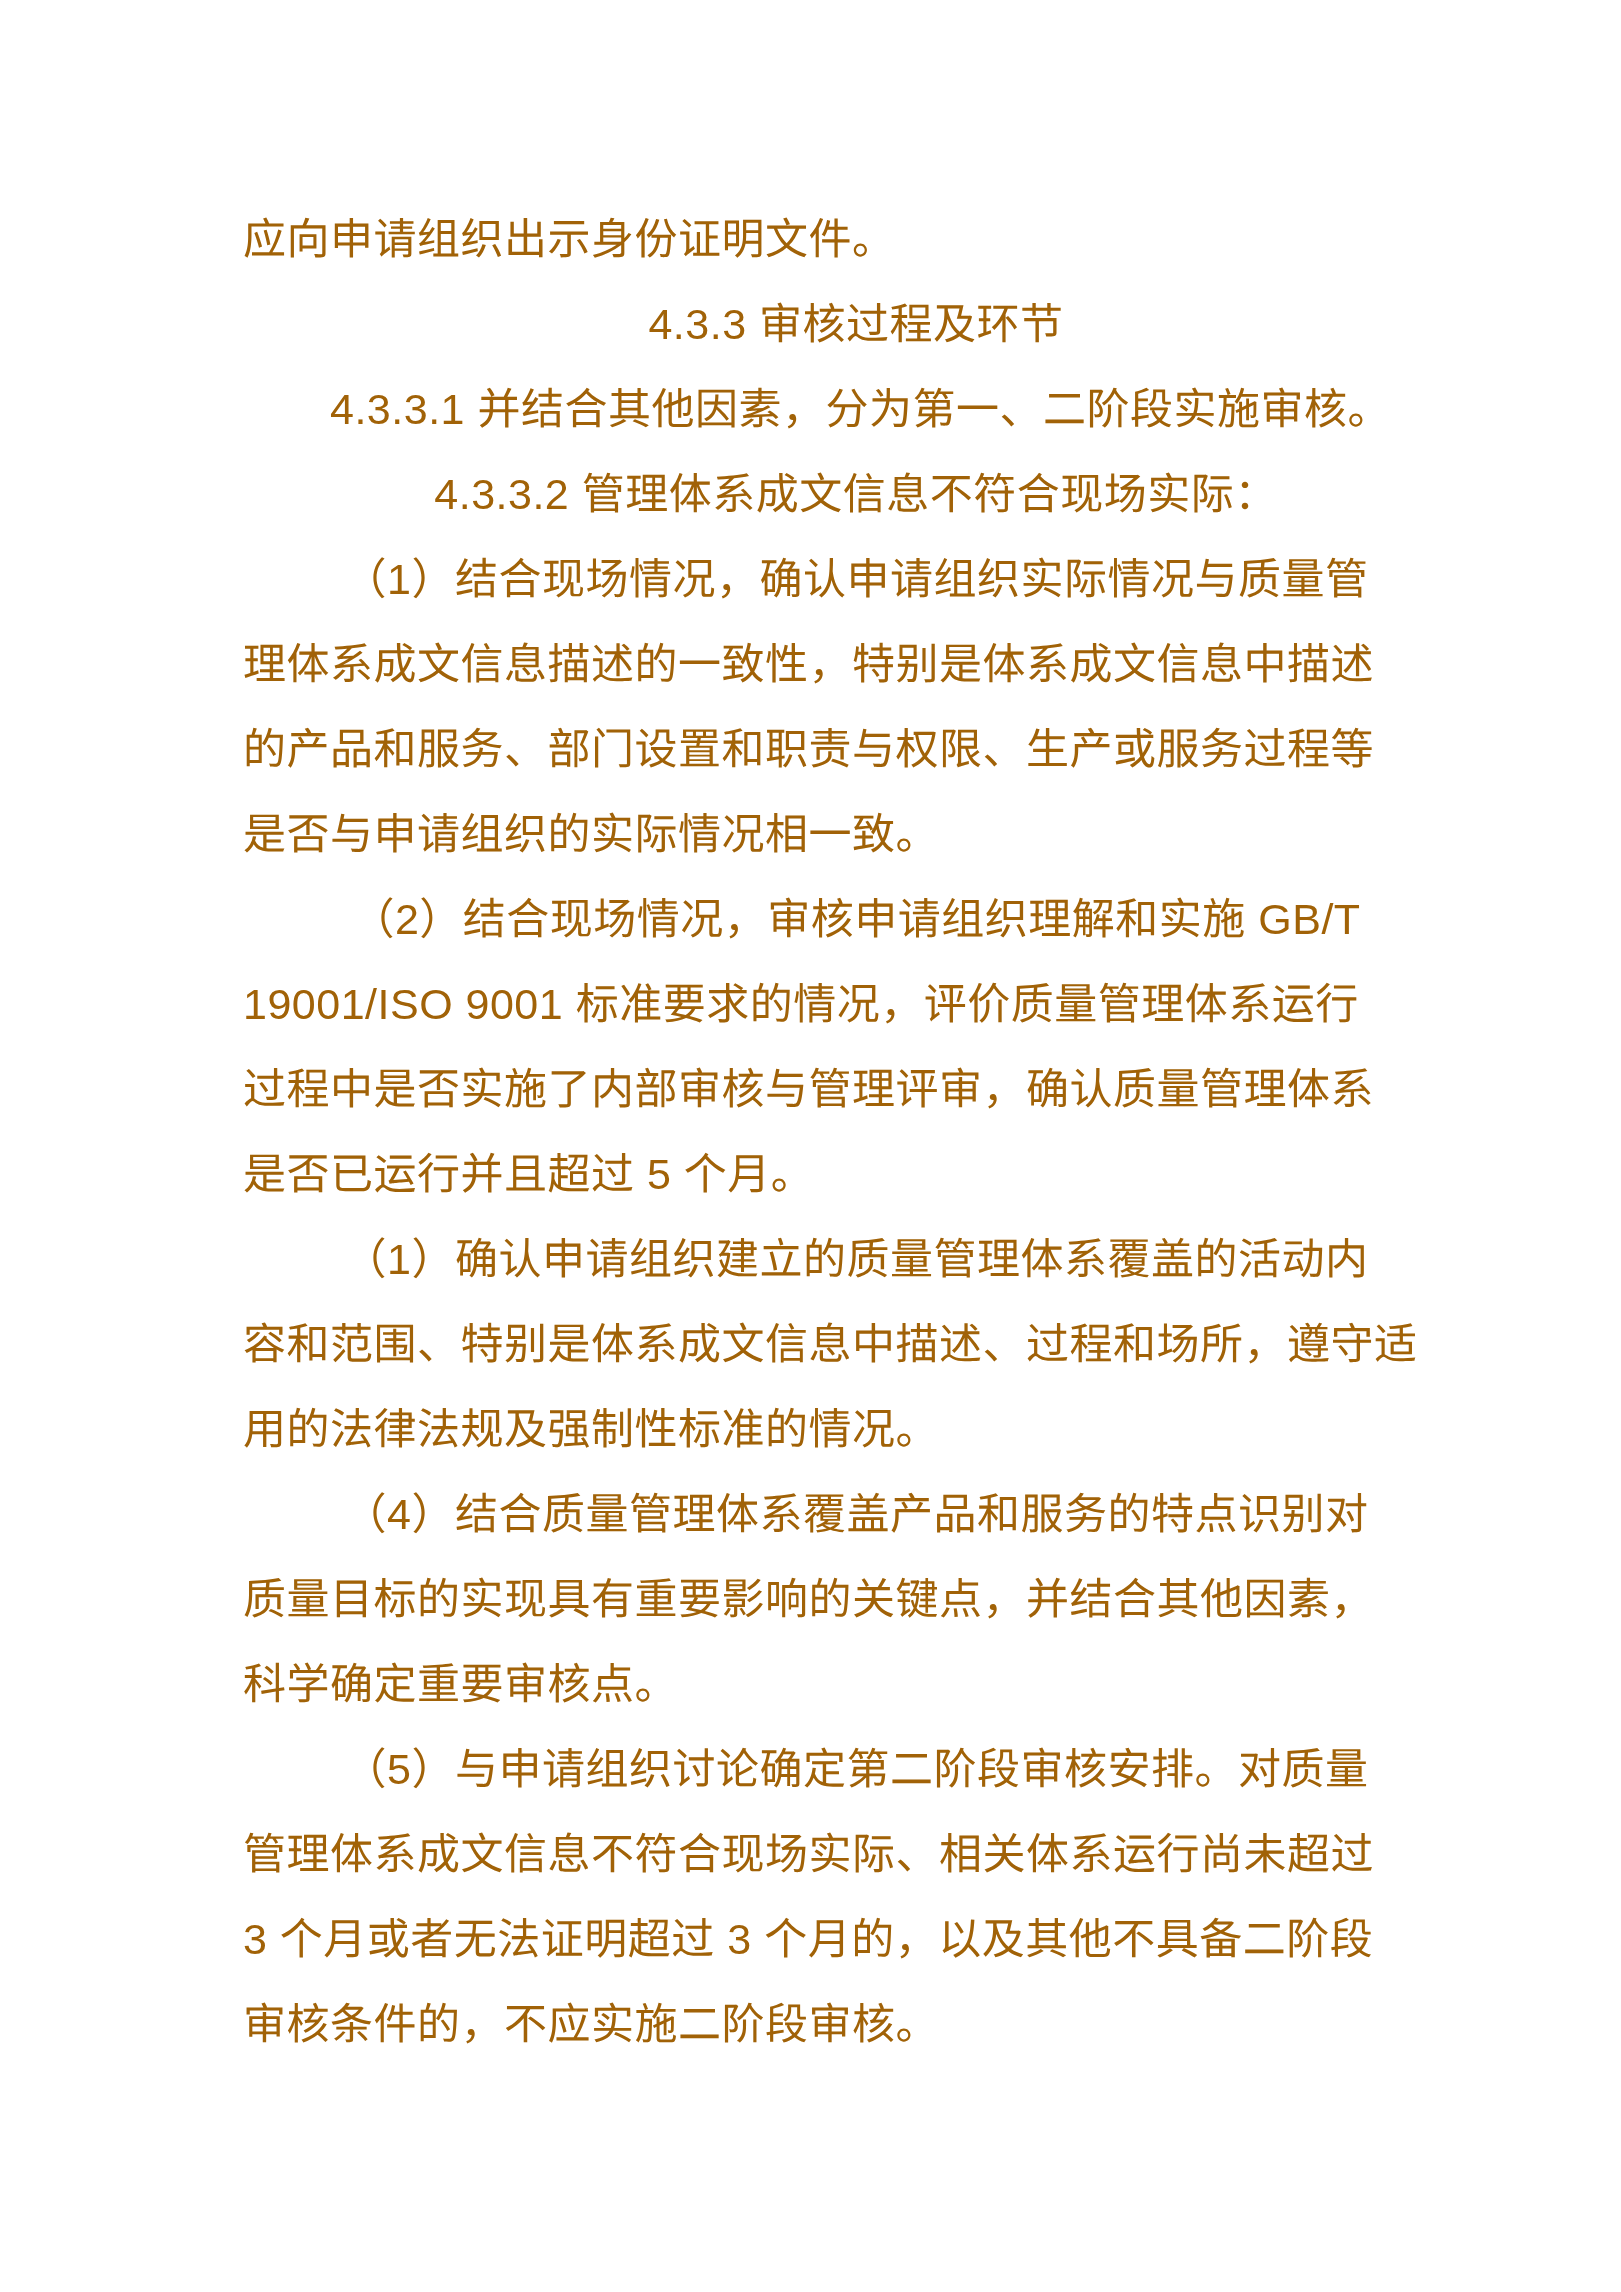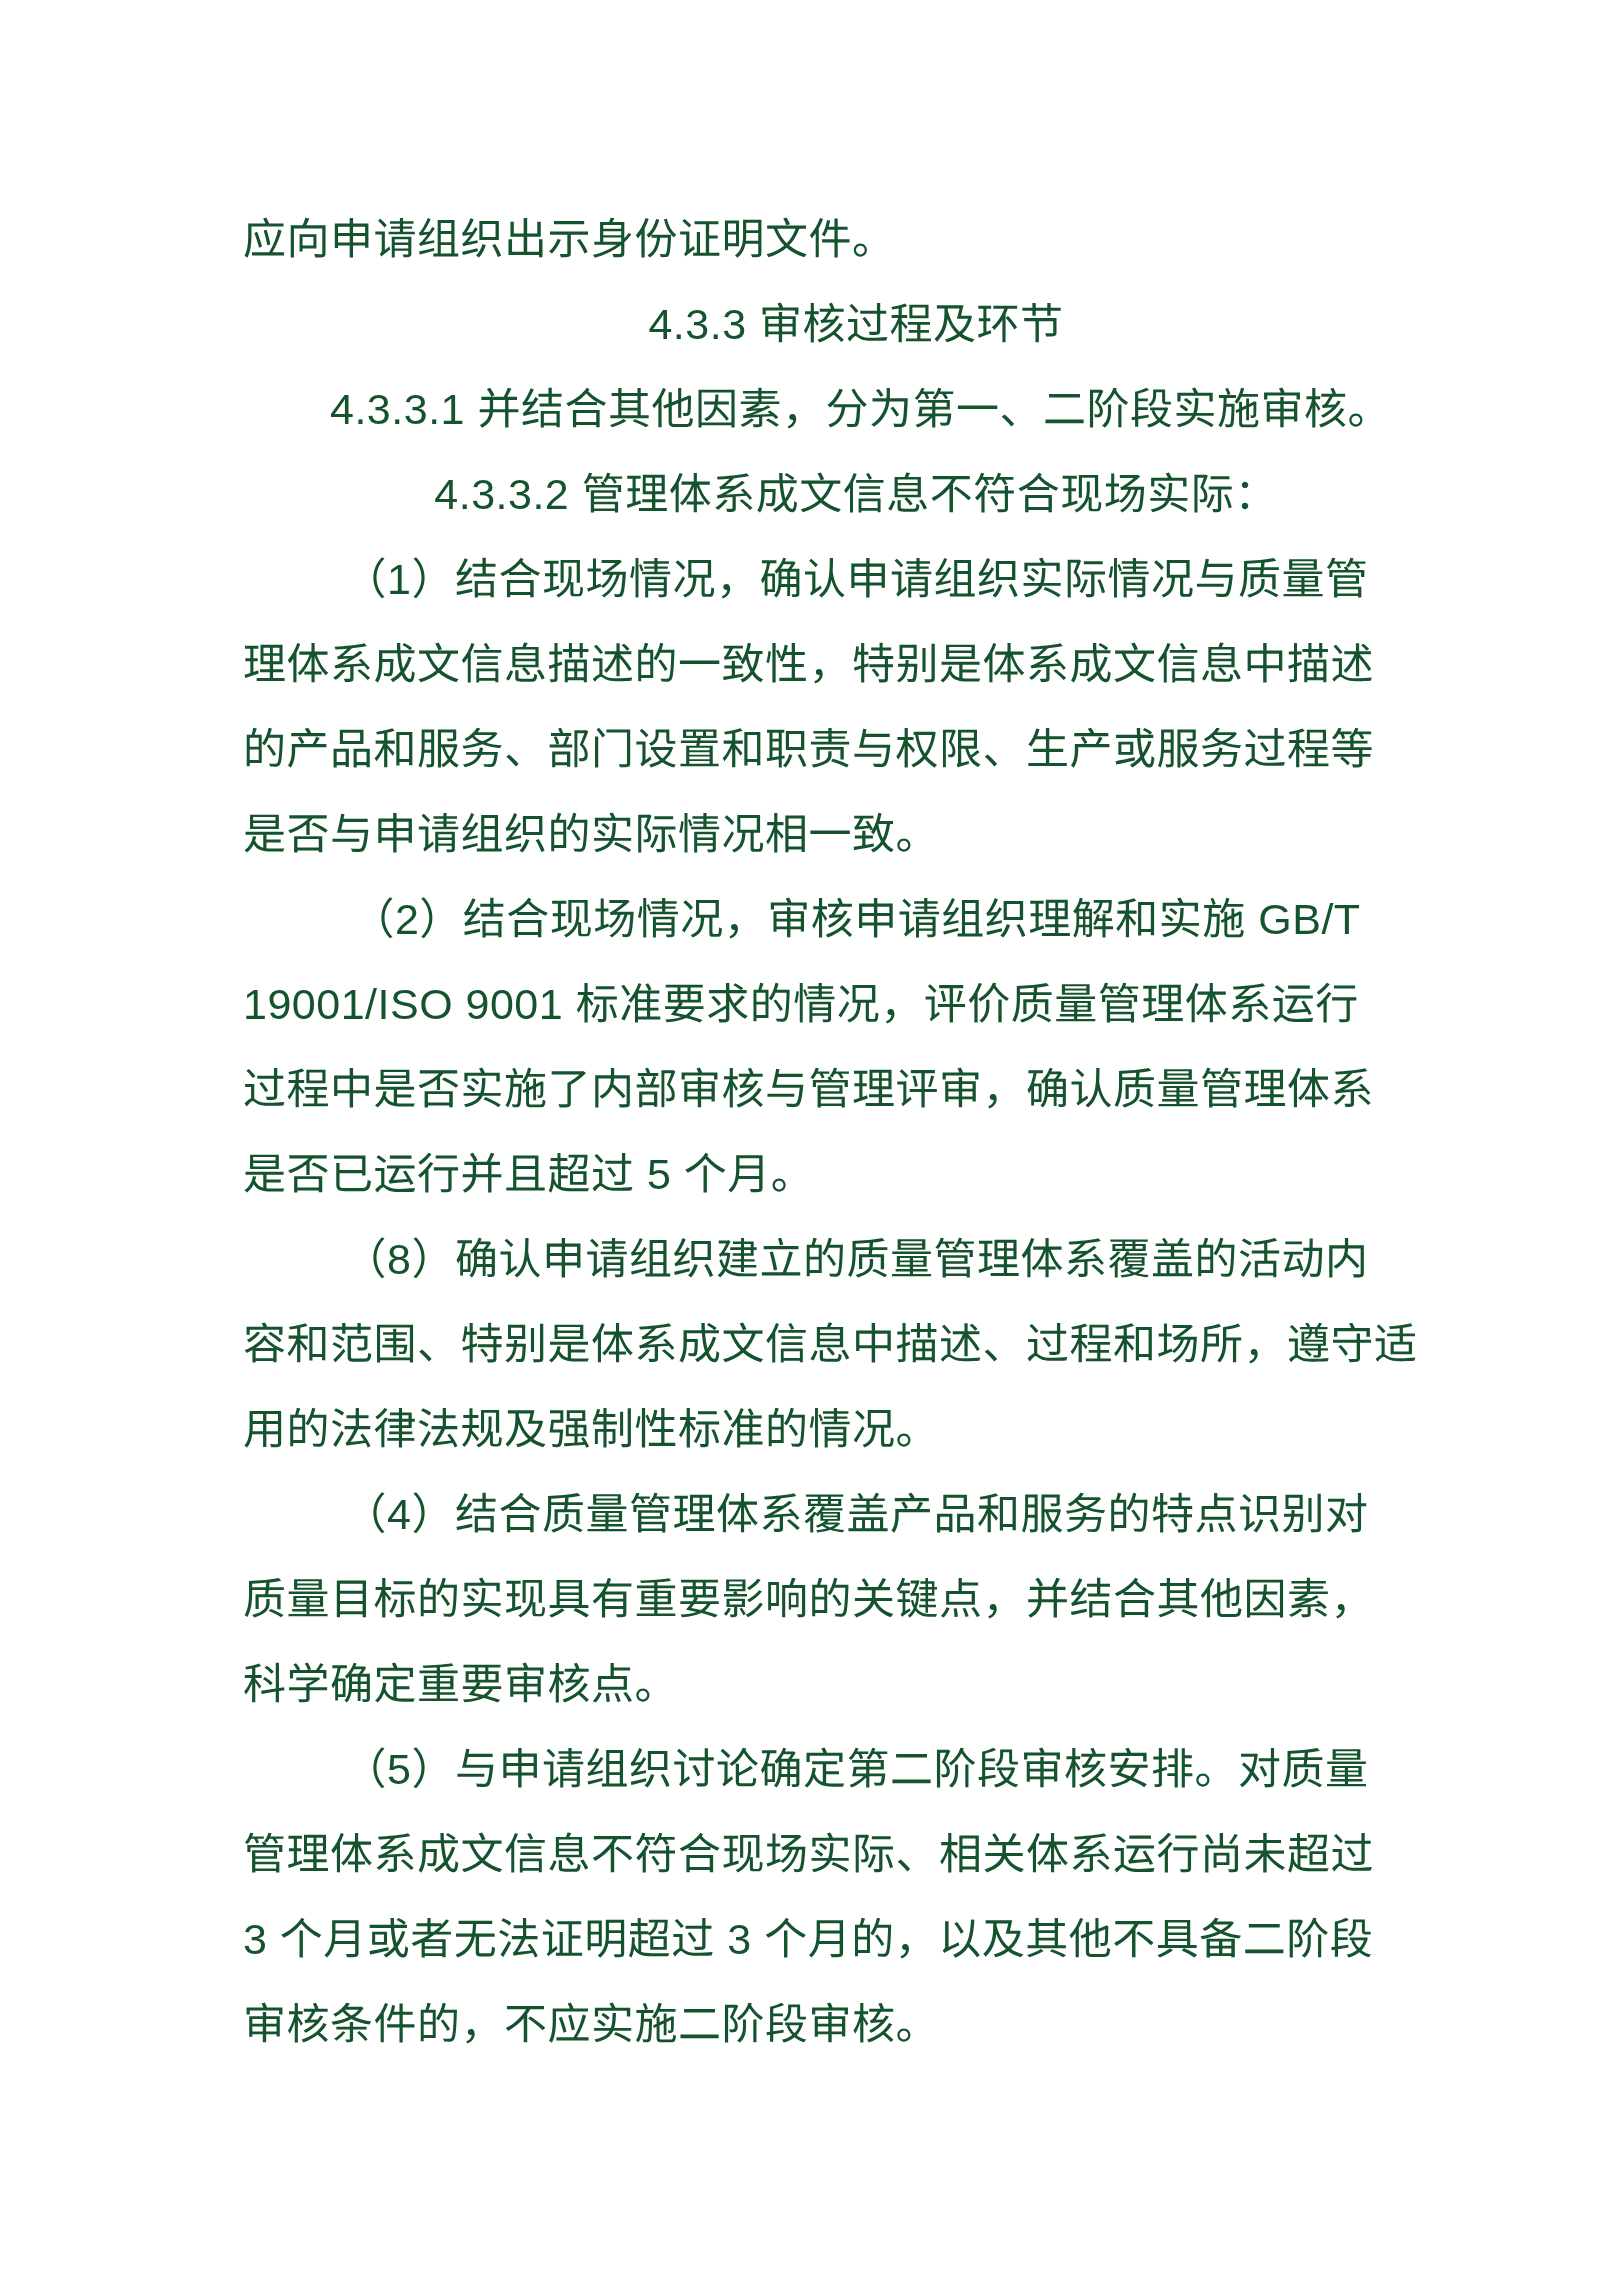--- a/index.html
+++ b/index.html
@@ -19,21 +19,21 @@
   .body-text {
     position: absolute;
     left: 243px;
     top: 197px;
     width: 1139px;
   }
   .text-line {
     font-size: 43px;
     line-height: 85px;
     height: 85px;
-    color: #14532d;
+    color: #a16207;
     letter-spacing: 0.5px;
     white-space: nowrap;
     font-weight: 400;
   }
   .text-line.indent {
     padding-left: 87px;
     text-align: center;
   }
 </style>
 </head>
@@ -46,21 +46,21 @@
       <div class="text-line indent">4.3.3.1 并结合其他因素，分为第一、二阶段实施审核。</div>
       <div class="text-line indent">4.3.3.2 管理体系成文信息不符合现场实际：</div>
       <div class="text-line indent">（1）结合现场情况，确认申请组织实际情况与质量管</div>
       <div class="text-line">理体系成文信息描述的一致性，特别是体系成文信息中描述</div>
       <div class="text-line">的产品和服务、部门设置和职责与权限、生产或服务过程等</div>
       <div class="text-line">是否与申请组织的实际情况相一致。</div>
       <div class="text-line indent">（2）结合现场情况，审核申请组织理解和实施 GB/T</div>
       <div class="text-line">19001/ISO 9001 标准要求的情况，评价质量管理体系运行</div>
       <div class="text-line">过程中是否实施了内部审核与管理评审，确认质量管理体系</div>
       <div class="text-line">是否已运行并且超过 5 个月。</div>
-      <div class="text-line indent">（8）确认申请组织建立的质量管理体系覆盖的活动内</div>
+      <div class="text-line indent">（1）确认申请组织建立的质量管理体系覆盖的活动内</div>
       <div class="text-line">容和范围、特别是体系成文信息中描述、过程和场所，遵守适</div>
       <div class="text-line">用的法律法规及强制性标准的情况。</div>
       <div class="text-line indent">（4）结合质量管理体系覆盖产品和服务的特点识别对</div>
       <div class="text-line">质量目标的实现具有重要影响的关键点，并结合其他因素，</div>
       <div class="text-line">科学确定重要审核点。</div>
       <div class="text-line indent">（5）与申请组织讨论确定第二阶段审核安排。对质量</div>
       <div class="text-line">管理体系成文信息不符合现场实际、相关体系运行尚未超过</div>
       <div class="text-line">3 个月或者无法证明超过 3 个月的，以及其他不具备二阶段</div>
       <div class="text-line">审核条件的，不应实施二阶段审核。</div>
     </div>

